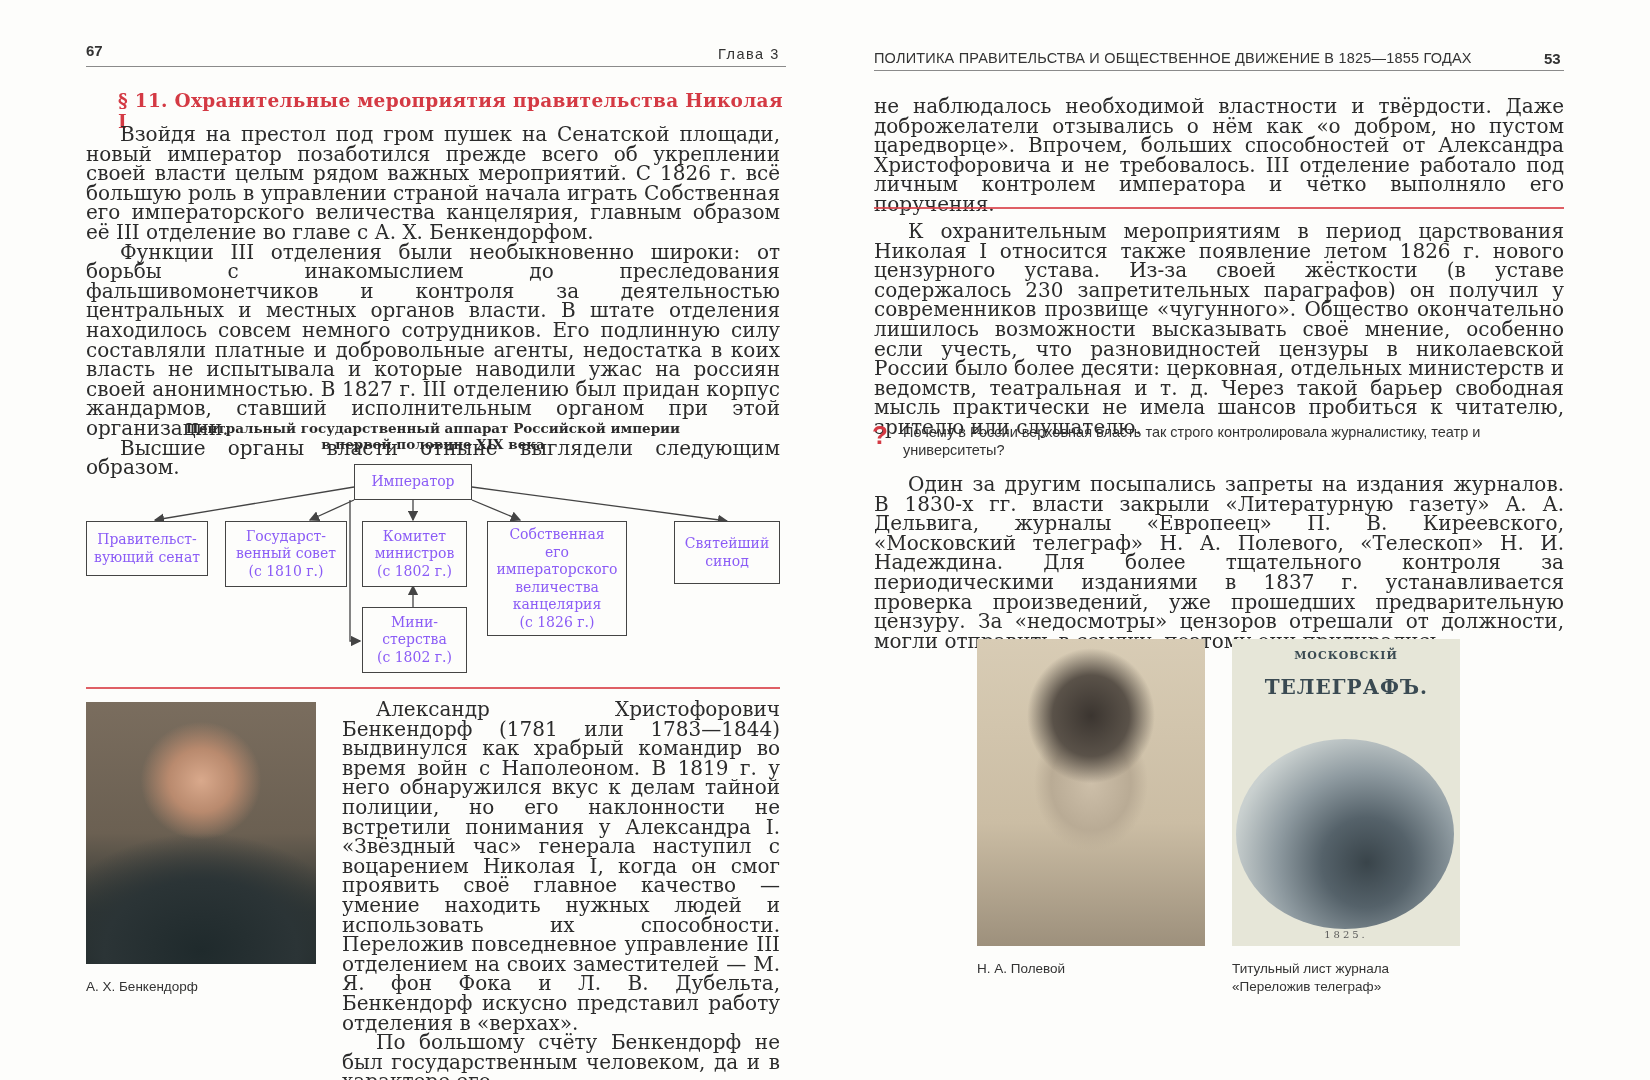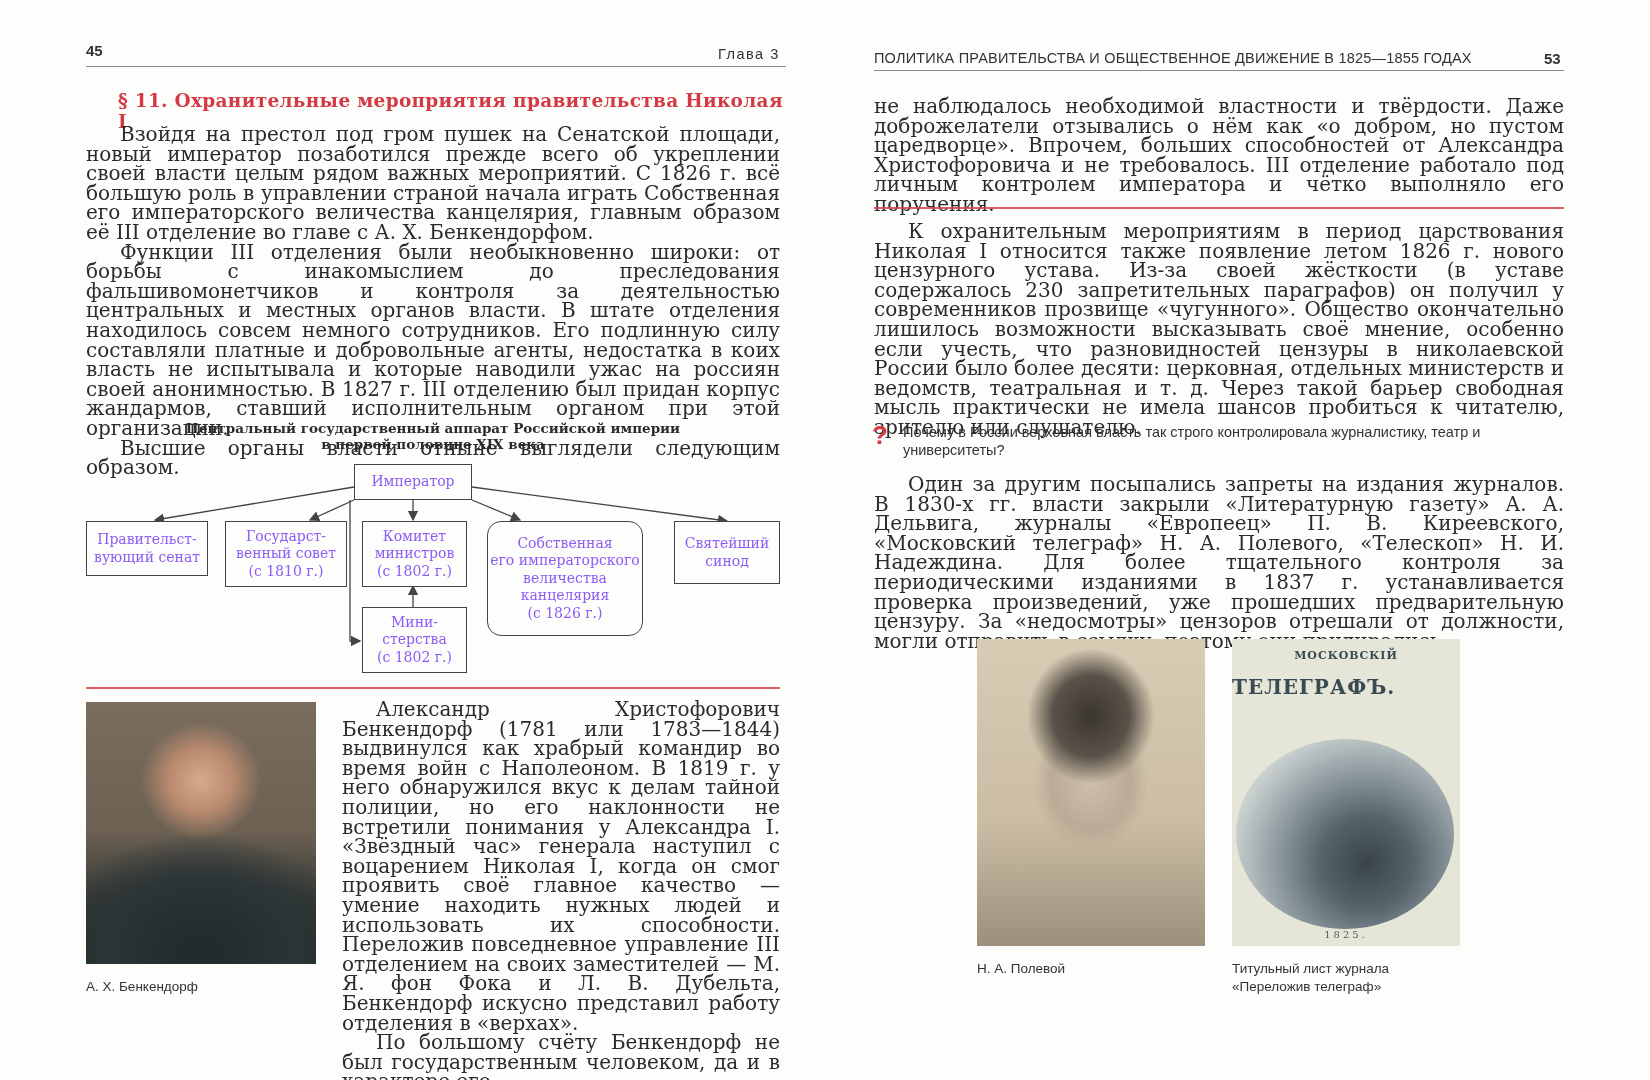--- a/index.html
+++ b/index.html
@@ -37,21 +37,21 @@
                         radial-gradient(ellipse 25% 22% at 50% 47%, #cdbfa9 0%, #b9ab95 70%, transparent 100%),
                         linear-gradient(180deg, #d8ccb5 0%, #cbbda4 60%, #9d907c 100%); }
   .titlepage { background:#e6e6d8; }
   .vignette { position:absolute; border-radius:50%;
               background: radial-gradient(circle at 60% 65%, #39444a 0%, #55626a 25%, #8e9aa0 50%, #c9d0cf 75%, #d9ddd8 100%); }
 </style>
 </head>
 <body>
 
 <div>
-  <div class="abs pagenum" style="left:86px;top:42px;">45</div>
+  <div class="abs pagenum" style="left:86px;top:42px;">67</div>
   <div class="abs running" style="left:718px;top:46px;letter-spacing:1.5px;">Глава 3</div>
   <div class="abs rule" style="left:86px;top:66px;width:700px;"></div>
 
   <div class="abs title" style="left:118px;top:90px;width:680px;">§ 11. Охранительные мероприятия правительства Николая I</div>
 
   <div class="abs para" style="left:86px;top:125px;width:694px;">
     <p>Взойдя на престол под гром пушек на Сенатской площади, новый император позаботился прежде всего об укреплении своей власти целым рядом важных мероприятий. С 1826 г. всё большую роль в управлении страной начала играть Собственная его императорского величества канцелярия, главным образом её III отделение во главе с А. Х. Бенкендорфом.</p>
     <p>Функции III отделения были необыкновенно широки: от борьбы с инакомыслием до преследования фальшивомонетчиков и контроля за деятельностью центральных и местных органов власти. В штате отделения находилось совсем немного сотрудников. Его подлинную силу составляли платные и добровольные агенты, недостатка в коих власть не испытывала и которые наводили ужас на россиян своей анонимностью. В 1827 г. III отделению был придан корпус жандармов, ставший исполнительным органом при этой организации.</p>
     <p>Высшие органы власти отныне выглядели следующим образом.</p>
   </div>
@@ -81,21 +81,21 @@
 
     <div class="box" style="left:354px;top:464px;width:118px;height:36px;">Император</div>
     <div class="box" style="left:86px;top:521px;width:122px;height:55px;">Правительст-
 вующий сенат</div>
     <div class="box" style="left:225px;top:521px;width:122px;height:66px;">Государст-
 венный совет
 (с 1810 г.)</div>
     <div class="box" style="left:362px;top:521px;width:105px;height:66px;">Комитет
 министров
 (с 1802 г.)</div>
-    <div class="box" style="left:487px;top:521px;width:156px;height:115px;border-radius:14px;">Собственная
+    <div class="box" style="left:487px;top:521px;width:140px;height:115px;">Собственная
 его императорского
 величества
 канцелярия
 (с 1826 г.)</div>
     <div class="box" style="left:674px;top:521px;width:106px;height:63px;">Святейший
 синод</div>
     <div class="box" style="left:362px;top:607px;width:105px;height:66px;">Мини-
 стерства
 (с 1802 г.)</div>
   </div>
@@ -133,18 +133,18 @@
 
   <div class="abs para" style="left:874px;top:475px;width:690px;">
     <p>Один за другим посыпались запреты на издания журналов. В 1830-х гг. власти закрыли «Литературную газету» А. А. Дельвига, журналы «Европеец» П. В. Киреевского, «Московский телеграф» Н. А. Полевого, «Телескоп» Н. И. Надеждина. Для более тщательного контроля за периодическими изданиями в 1837 г. устанавливается проверка произведений, уже прошедших предварительную цензуру. За «недосмотры» цензоров отрешали от должности, могли отправить в ссылку, поэтому они придирались</p>
   </div>
 
   <div class="abs sketch" style="left:977px;top:639px;width:228px;height:307px;"></div>
   <div class="abs caption" style="left:977px;top:960px;">Н. А. Полевой</div>
 
   <div class="abs titlepage" style="left:1232px;top:639px;width:228px;height:307px;">
     <div class="abs serif" style="left:0;top:10px;width:228px;text-align:center;font-size:11px;font-weight:bold;letter-spacing:1px;color:#3a4a52;">МОСКОВСКIЙ</div>
-    <div class="abs serif" style="left:0;top:36px;width:196px;text-align:left;font-size:20px;font-weight:bold;letter-spacing:1px;color:#3a4a52;">ТЕЛЕГРАФЪ.</div>
+    <div class="abs serif" style="left:0;top:36px;width:196px;text-align:right;font-size:20px;font-weight:bold;letter-spacing:1px;color:#3a4a52;">ТЕЛЕГРАФЪ.</div>
     <div class="vignette" style="left:4px;top:100px;width:218px;height:190px;"></div>
     <div class="abs serif" style="left:0;top:290px;width:228px;text-align:center;font-size:10px;letter-spacing:3px;color:#5a5a5a;">1825.</div>
   </div>
   <div class="abs caption" style="left:1232px;top:960px;width:200px;">Титульный лист журнала «Переложив телеграф»</div>
 </div>
 
 </body></html>

